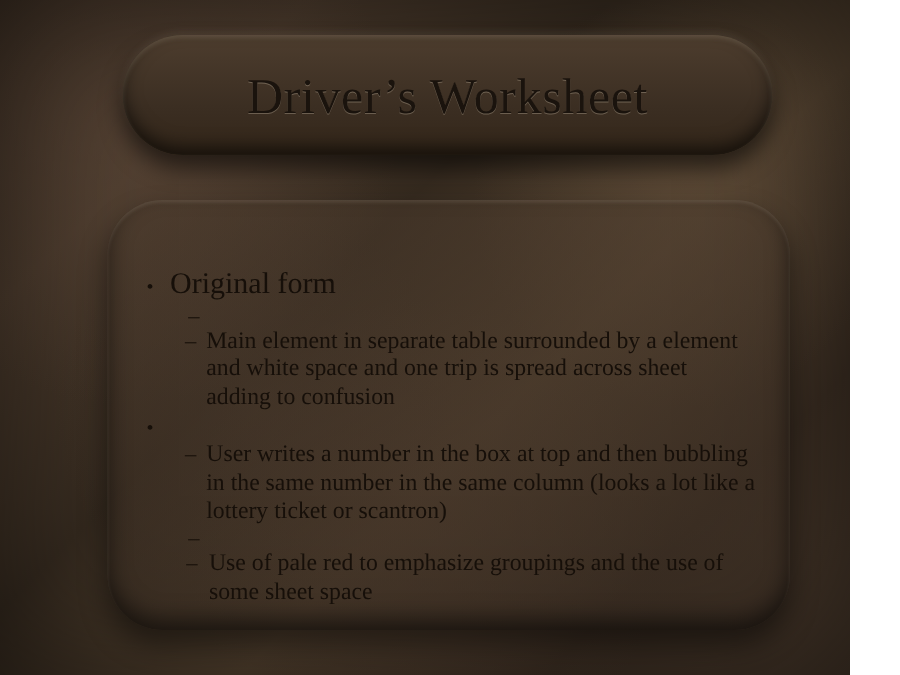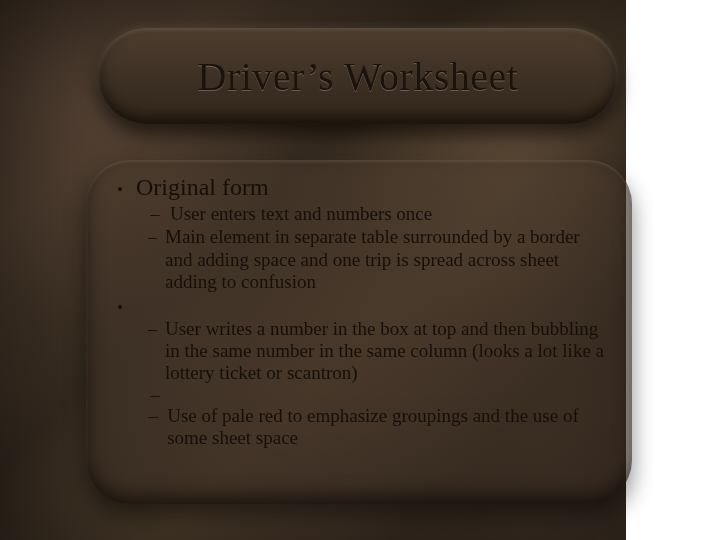--- a/index.html
+++ b/index.html
@@ -5,21 +5,21 @@
   html, body {
     margin: 0;
     padding: 0;
     width: 720px;
     height: 540px;
     overflow: hidden;
     font-family: "Times New Roman", Times, serif;
   }
   .slide {
     position: relative;
-    width: 626px;
+    width: 680px;
     height: 540px;
     background:
       radial-gradient(circle at 15% 20%, rgba(90,70,55,0.6) 0%, rgba(40,30,22,0) 30%),
       radial-gradient(circle at 80% 30%, rgba(100,80,60,0.5) 0%, rgba(40,30,22,0) 25%),
       radial-gradient(circle at 50% 80%, rgba(85,65,50,0.5) 0%, rgba(40,30,22,0) 35%),
       radial-gradient(circle at 30% 60%, rgba(70,55,42,0.6) 0%, rgba(40,30,22,0) 28%),
       linear-gradient(135deg, #3a2d22 0%, #4a3a2c 20%, #352a1f 40%, #52412f 60%, #3a2d22 80%, #46372a 100%);
     box-shadow: inset 0 0 120px rgba(0,0,0,0.55);
   }
   .title-plate {
@@ -75,20 +75,21 @@
     gap: 10px;
   }
   .b1-marker {
     font-size: 16px;
     line-height: 1;
     width: 12px;
     text-align: center;
   }
   .b1-text {
     font-size: 24px;
+    margin-top: 40px;
   }
   ul.sub {
     list-style: none;
     margin: 2px 0 6px 0;
     padding: 0 0 0 34px;
   }
   ul.sub > li {
     display: flex;
     align-items: baseline;
     gap: 8px;
@@ -117,25 +118,24 @@
   <div class="body-panel">
     <ul class="top">
       <li>
         <div class="b1-row">
           <span class="b1-marker">•</span>
           <span class="b1-text">Original form</span>
         </div>
         <ul class="sub">
           <li>
             <span class="b2-marker">–</span>
-            <span class="b2-text">User enters text and numbers once</span>
           </li>
           <li>
             <span class="b2-marker">–</span>
-            <span class="b2-text">Main element in separate table surrounded by a border and adding space and one trip is spread across sheet adding to confusion</span>
+            <span class="b2-text">Main element in separate table surrounded by a element and white space and one trip is spread across sheet adding to confusion</span>
           </li>
         </ul>
       </li>
       <li>
         <div class="b1-row">
           <span class="b1-marker">•</span>
         </div>
         <ul class="sub">
           <li>
             <span class="b2-marker">–</span>

